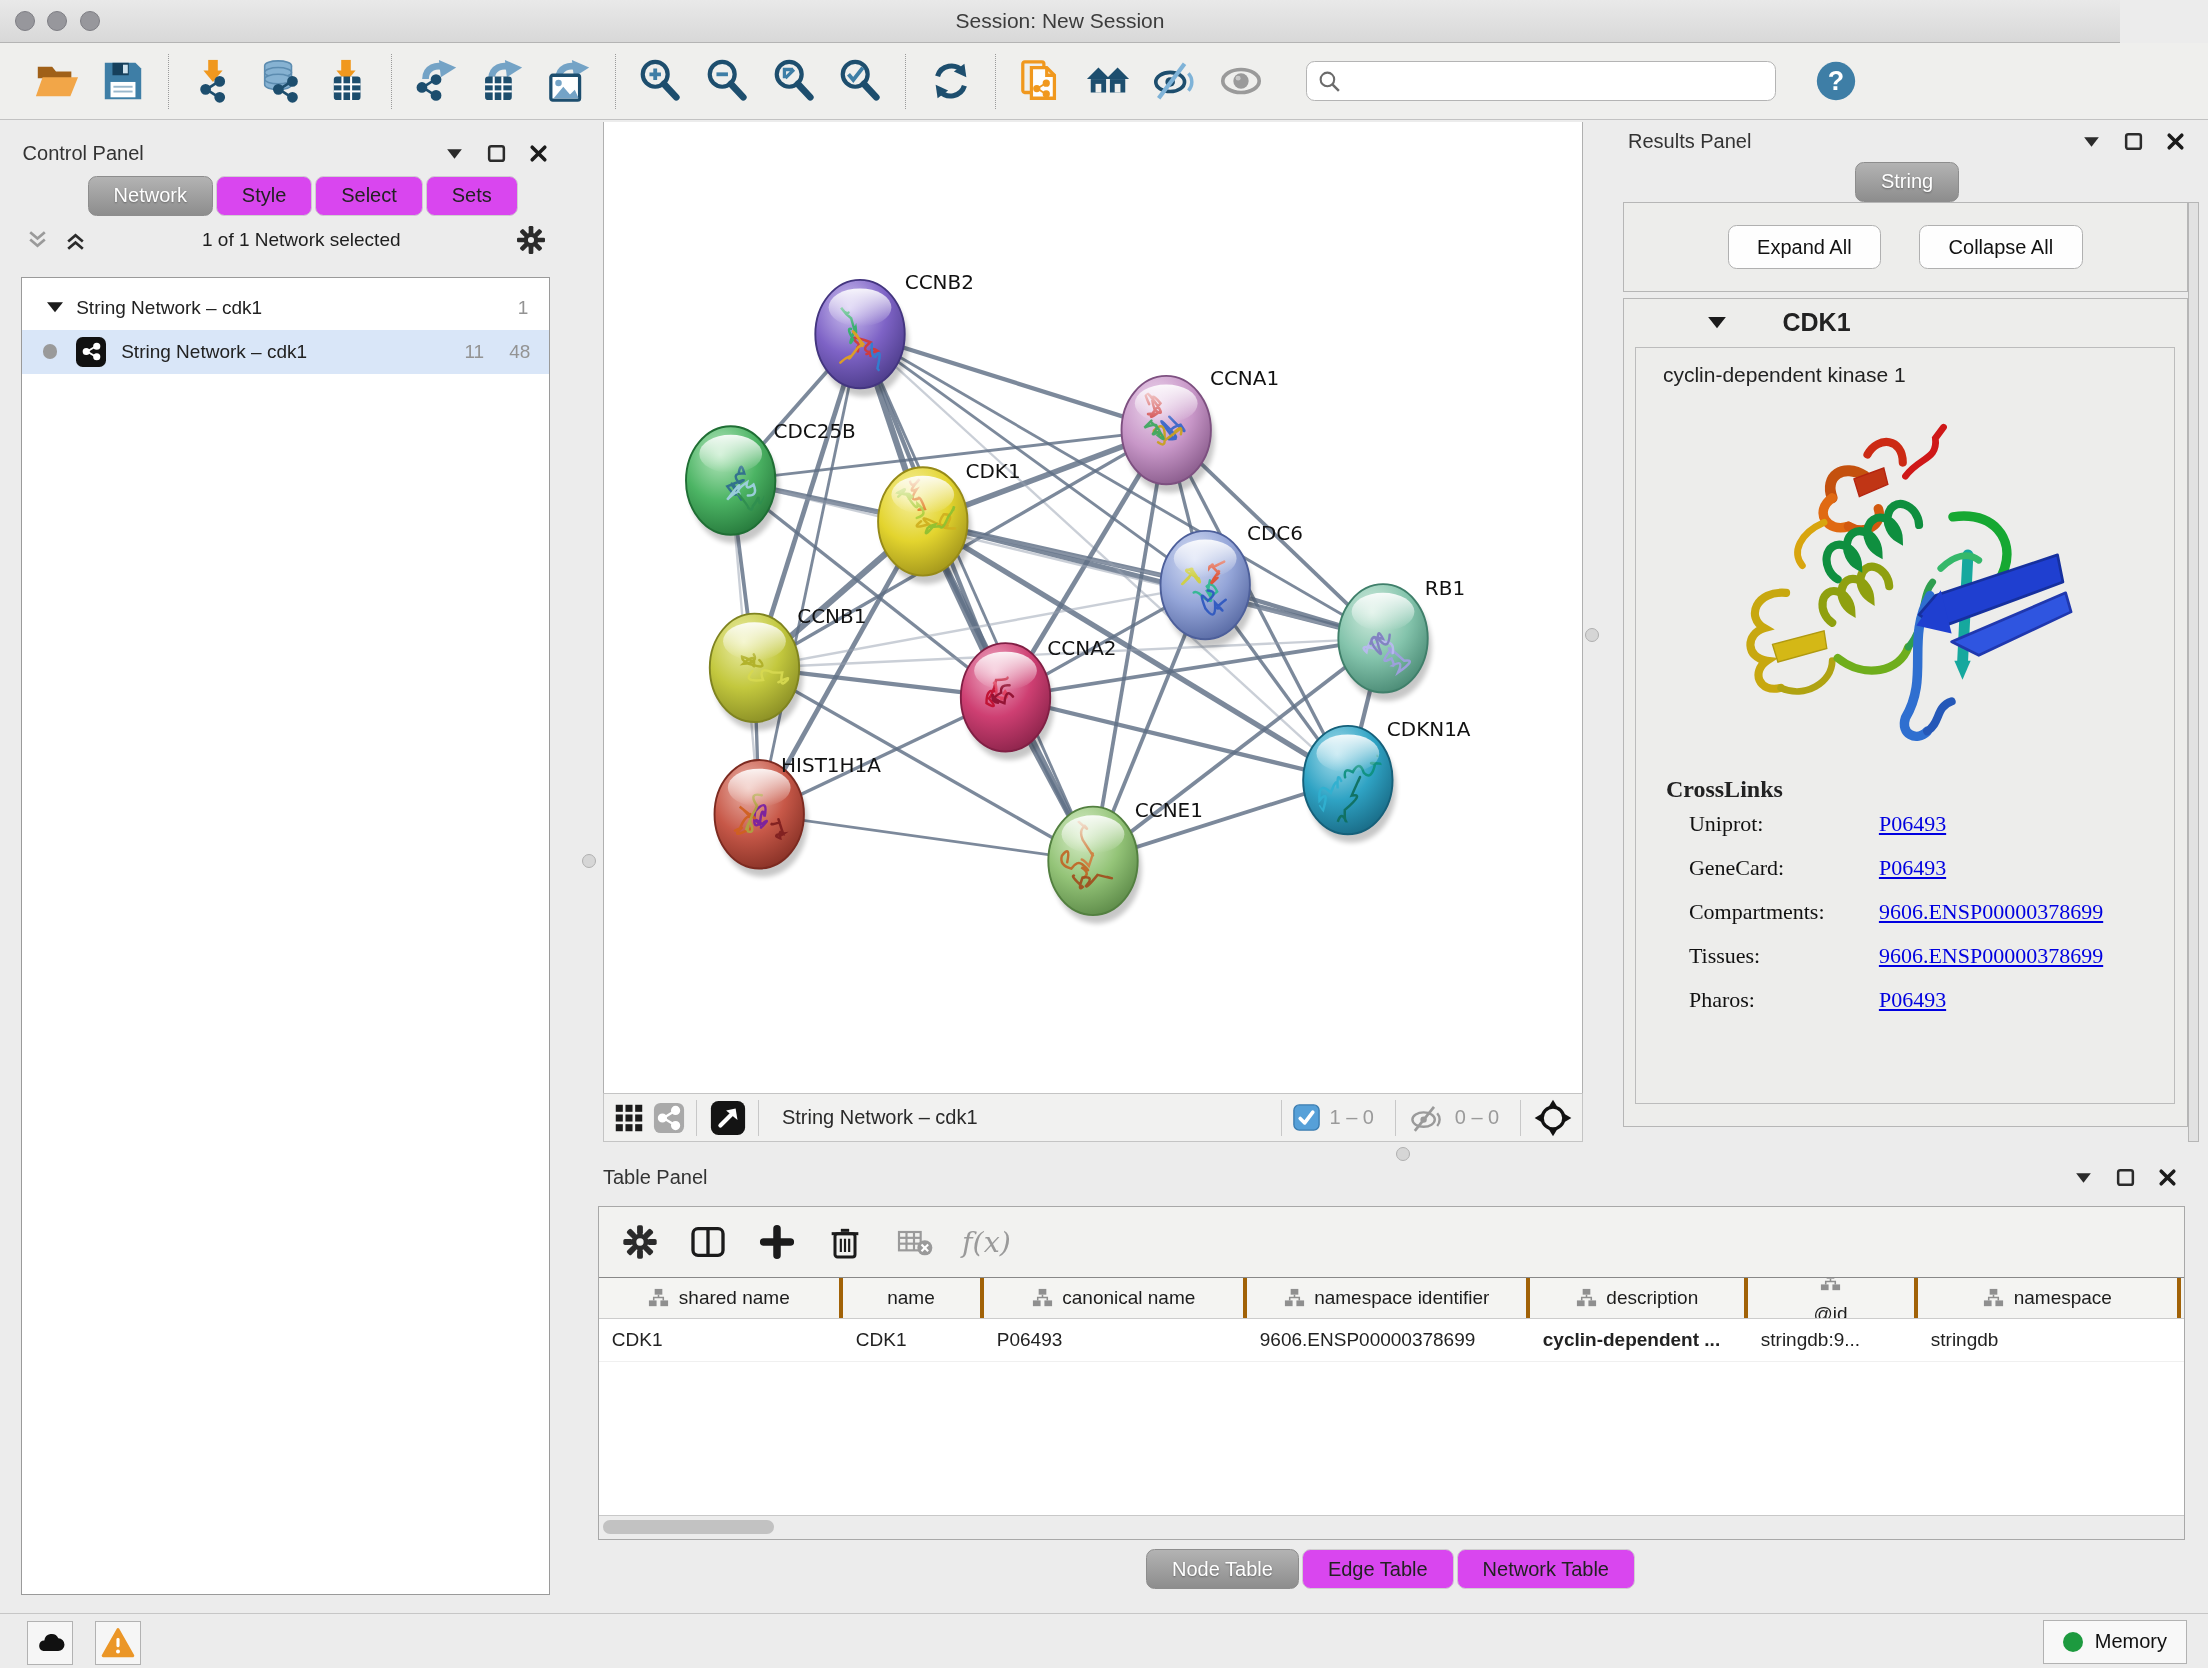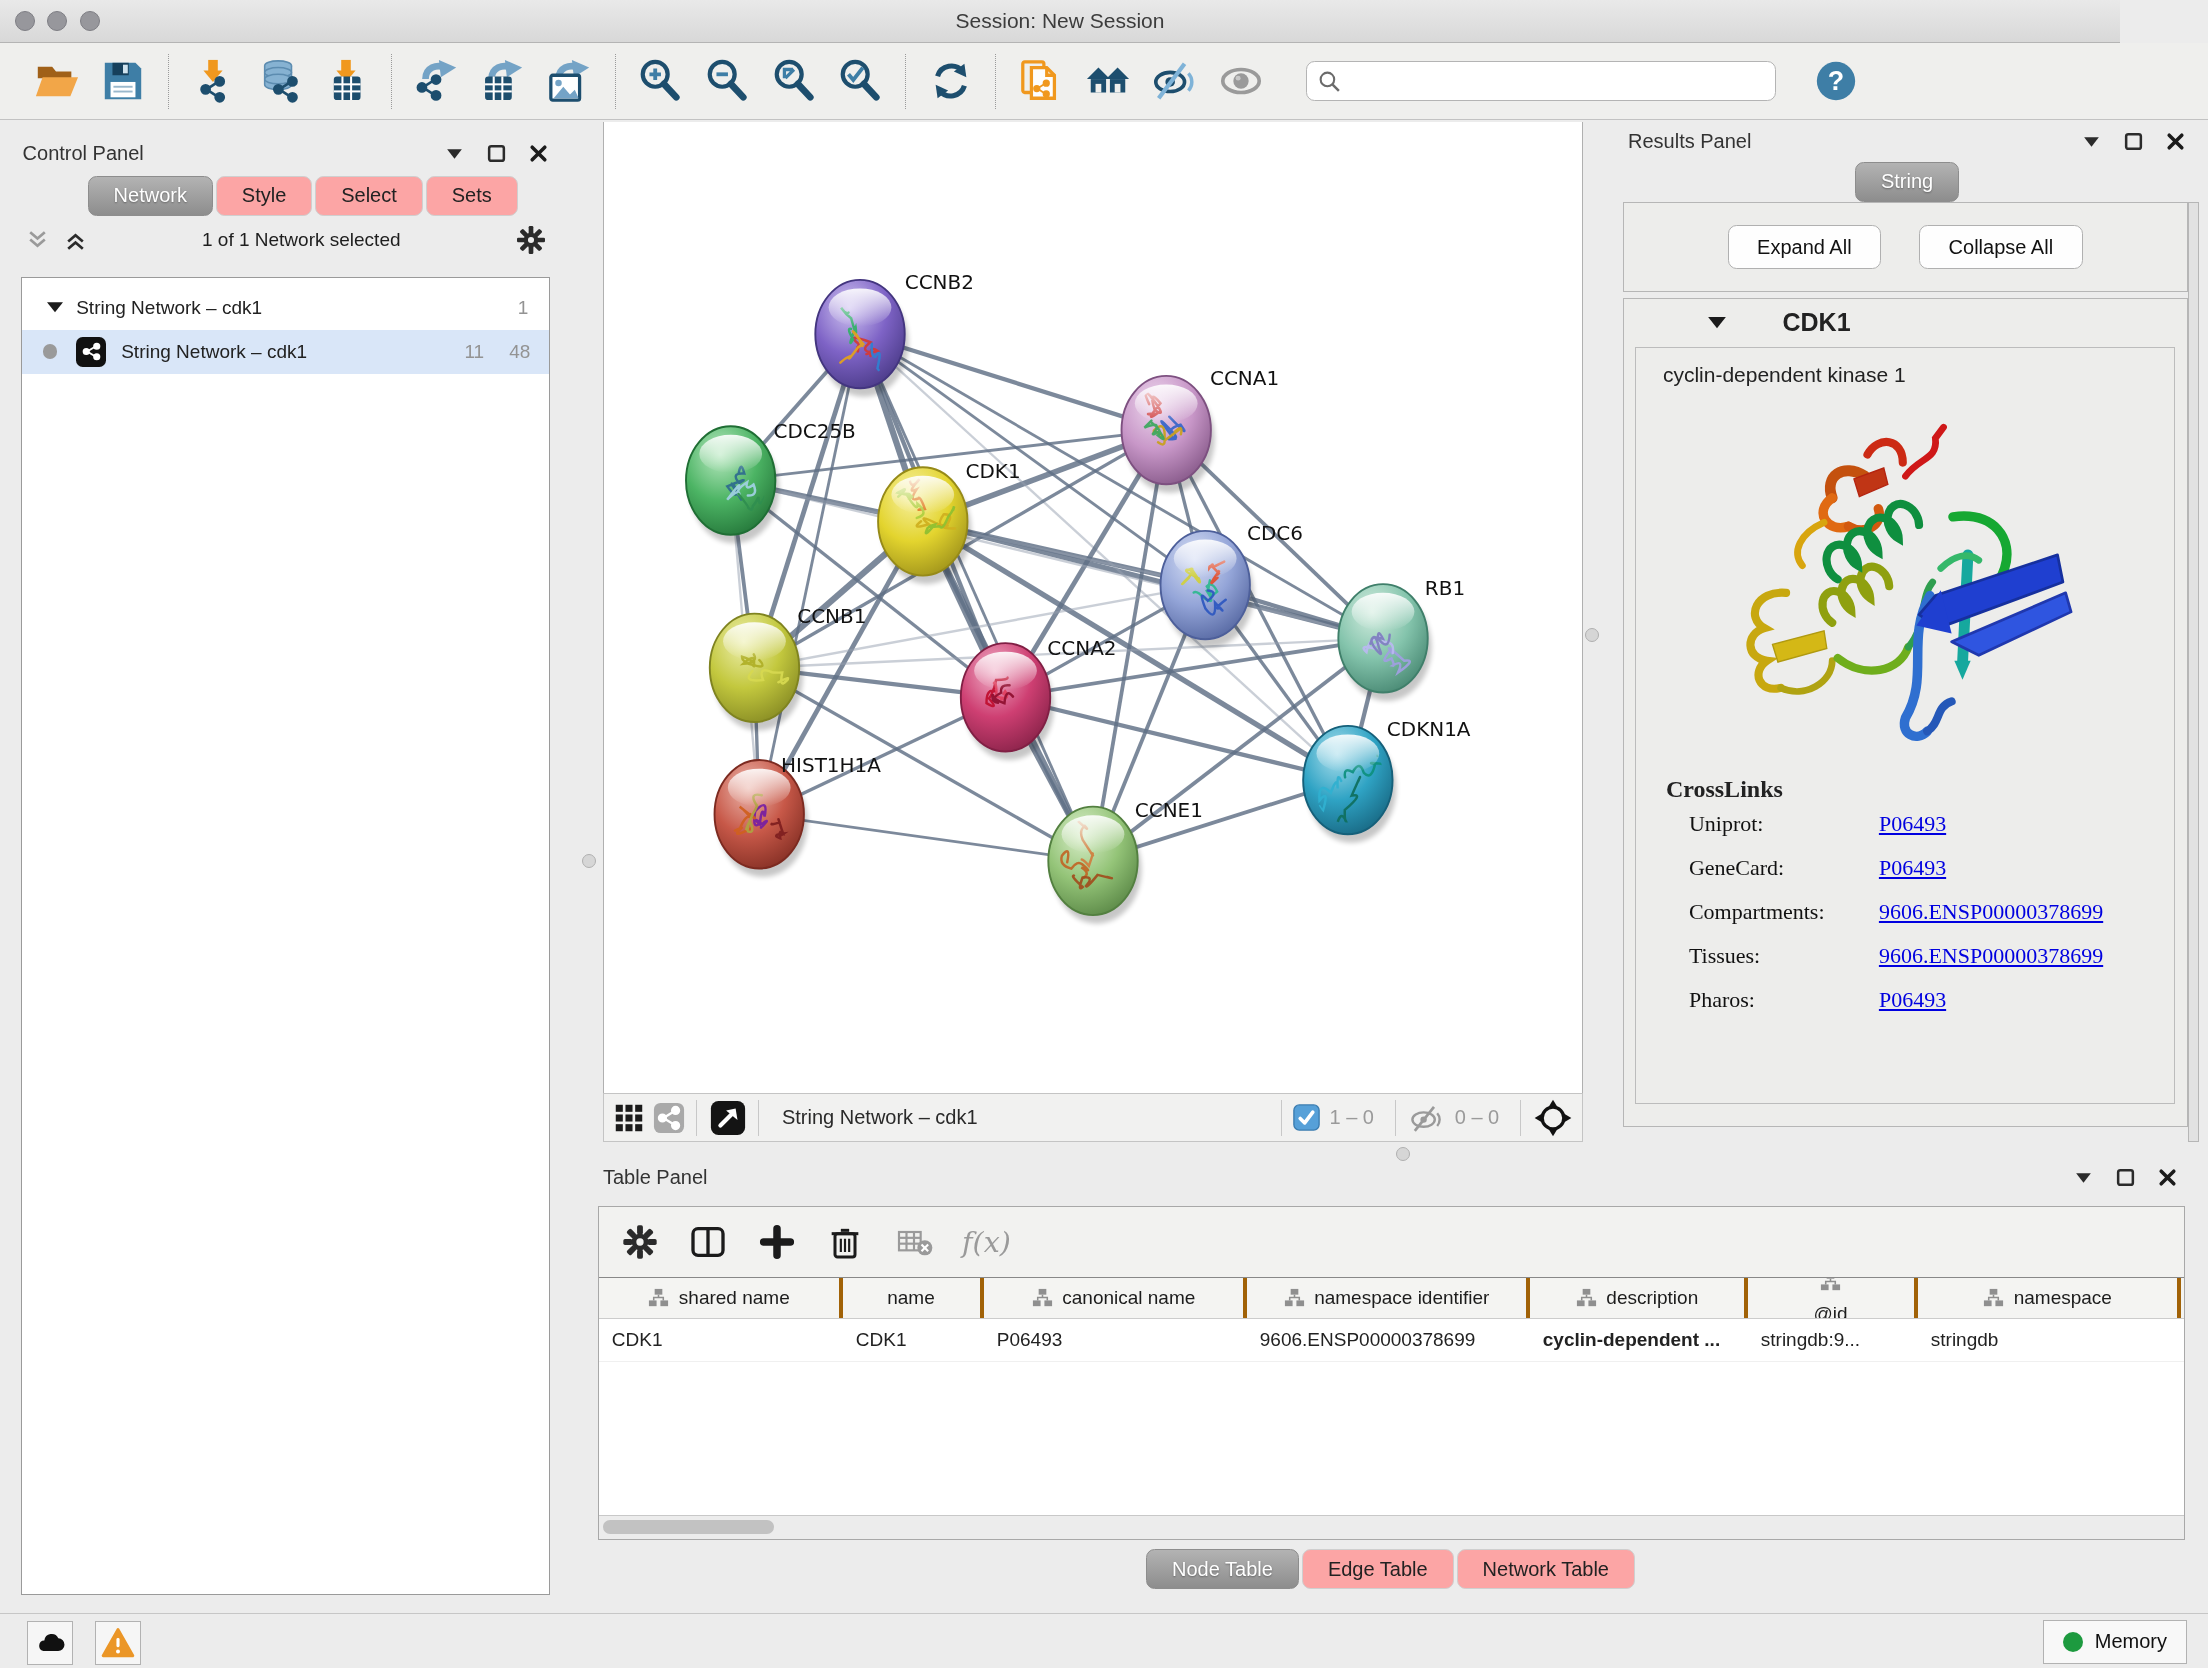--- a/index.html
+++ b/index.html
@@ -25,21 +25,21 @@
   .search-wrap svg{width:25px;height:25px;margin-right:7.6px;flex:none;}
   .search-wrap input{border:none;outline:none;flex:1;font-size:19px;background:transparent;
     font-family:"Liberation Sans",sans-serif;}
   .help-btn{margin-left:30px;}
   
   .panel-header{height:38px;display:flex;align-items:center;padding:0 15px;}
   .panel-title{font-size:20px;color:#333;}
   .ph-icons{margin-left:auto;display:flex;align-items:center;gap:21px;}
   .ph-icons svg{width:21px;height:21px;}
   .tabbtn{font-size:20px;padding:7.6px 25px;border-radius:8.6px;border:1px solid #cfcfcf;
-    background:#fca5a5;color:#222;}
+    background:#d946ef;color:#222;}
   .tabbtn.sel{background:linear-gradient(#b3b3b3,#8d8d8d);color:#fff;border-color:#8d8d8d;
     text-shadow:0 1px 1.9px rgba(0,0,0,.35);}
   
   .control-panel{position:absolute;left:7.6px;top:122px;width:556px;height:1476px;margin-top:12px;}
   .cp-tabs{display:flex;gap:2.9px;margin:3.8px 0 0 80px;}
   .cp-sub{display:flex;align-items:center;height:49px;padding:0 17px;}
   .cp-sub .status{flex:1;text-align:center;font-size:19px;color:#1e1e1e;}
   .cp-tree{position:absolute;left:13.3px;right:13.3px;top:143px;bottom:15px;background:#fff;
     border:1.9px solid #9a9a9a;padding-top:7.6px;box-sizing:border-box;}
   .tree-row{height:44px;display:flex;align-items:center;font-size:19px;}

